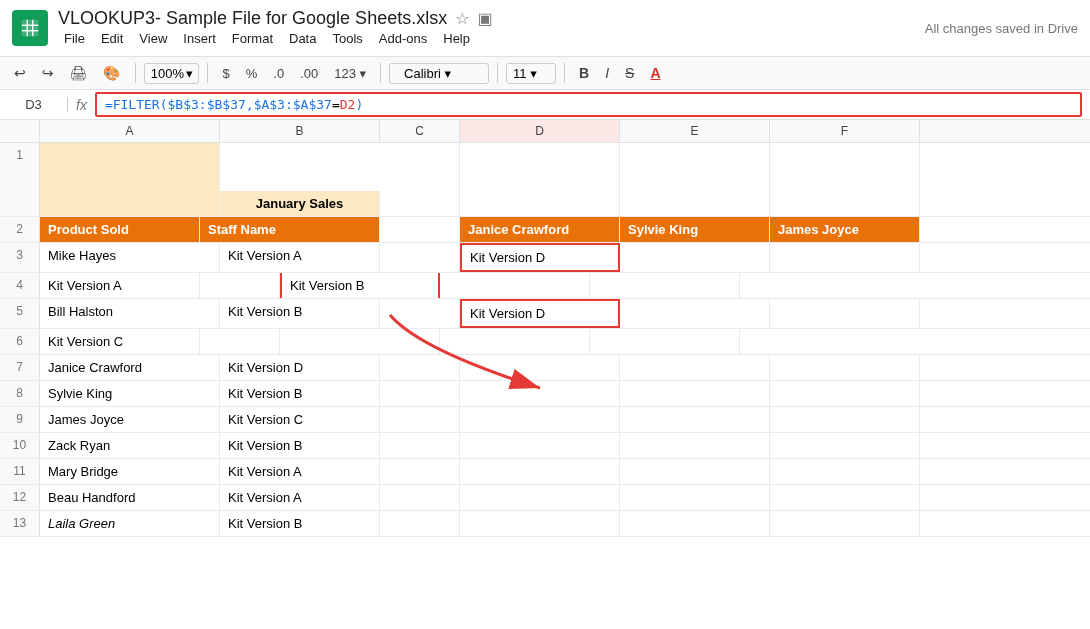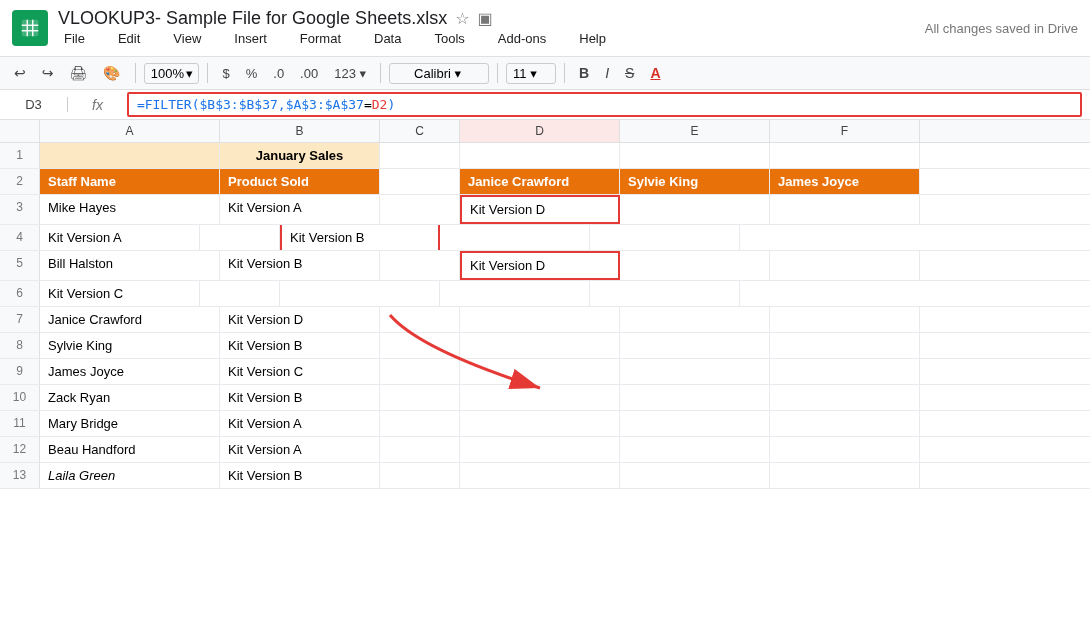--- a/index.html
+++ b/index.html
@@ -15,21 +15,21 @@
     }
     #app-icon {
       width: 36px; height: 36px;
       background: #0f9d58;
       border-radius: 4px;
       display: flex; align-items: center; justify-content: center;
       color: white; font-size: 18px; font-weight: bold;
     }
     #title-info { display: flex; flex-direction: column; }
     #file-title { font-size: 18px; font-weight: 400; color: #202124; text-align: right; }
-    #menu-bar { display: flex; gap: 21px; font-size: 13px; color: #202124; }
+    #menu-bar { display: flex; gap: 4px; font-size: 13px; color: #202124; }
     #menu-bar span { padding: 2px 6px; cursor: pointer; border-radius: 3px; }
     .save-status { margin-left: auto; color: #777; font-size: 13px; align-self: center; }
     .star-icon, .folder-icon { color: #777; font-size: 16px; cursor: pointer; }
 
     
     #toolbar {
       display: flex;
       align-items: center;
       padding: 4px 8px;
       border-bottom: 1px solid #e0e0e0;
@@ -46,39 +46,39 @@
       background: transparent;
     }
     .toolbar-separator { width: 1px; height: 20px; background: #ccc; margin: 0 4px; }
     .zoom-control {
       display: flex; align-items: center; gap: 2px;
       border: 1px solid #ccc; border-radius: 3px;
       padding: 2px 6px; font-size: 13px; cursor: pointer;
     }
     .font-selector {
       border: 1px solid #ccc; border-radius: 3px;
-      padding: 2px 24px; font-size: 13px; min-width: 100px; cursor: pointer;
+      padding: 2px 14px; font-size: 13px; min-width: 100px; cursor: pointer;
     }
     .font-size-selector {
       border: 1px solid #ccc; border-radius: 3px;
       padding: 2px 6px; font-size: 13px; width: 50px; cursor: pointer;
     }
     .bold-btn { font-weight: bold; }
     .italic-btn { font-style: italic; }
     .strike-btn { text-decoration: line-through; }
     .underline-A { text-decoration: underline; color: #d93025; font-weight: bold; }
     .currency-btn, .percent-btn, .decimal-btn, .format-btn { font-size: 13px; }
 
     
     #formula-bar {
       display: flex;
       align-items: center;
       padding: 2px 8px;
       border-bottom: 1px solid #e0e0e0;
-      gap: 20px;
+      gap: 4px;
       background: #fff;
     }
     #cell-ref {
       width: 60px;
       text-align: center;
       border: none;
       border-right: 1px solid #ccc;
       padding-right: 8px;
       font-size: 13px;
       color: #444;
@@ -270,31 +270,31 @@
       <div class="col-header highlighted" style="width:160px;">D</div>
       <div class="col-header" style="width:150px;">E</div>
       <div class="col-header" style="width:150px;">F</div>
     </div>
 
     <div id="grid-body">
 
       <div class="grid-row">
         <div class="row-num">1</div>
         <div class="cell cell-a january-sales" style="width:180px;"></div>
-        <div class="cell cell-b january-sales" style="width:160px;text-align:center;font-weight:bold;">January Sales</div>
+        <div class="cell cell-b january-sales" style="width:160px;text-align:center;font-weight:bold;margin-top:48px;">January Sales</div>
         <div class="cell cell-c" style="width:80px;"></div>
         <div class="cell cell-d" style="width:160px;"></div>
         <div class="cell cell-e" style="width:150px;"></div>
         <div class="cell cell-f" style="width:150px;"></div>
       </div>
 
       <div class="grid-row">
         <div class="row-num">2</div>
+        <div class="cell cell-b header-orange" style="width:160px;">Product Sold</div>
         <div class="cell cell-a header-orange" style="width:180px;">Staff Name</div>
-        <div class="cell cell-b header-orange" style="width:160px;">Product Sold</div>
         <div class="cell cell-c" style="width:80px;"></div>
         <div class="cell cell-d lookup-header" style="width:160px;">Janice Crawford</div>
         <div class="cell cell-e lookup-header" style="width:150px;">Sylvie King</div>
         <div class="cell cell-f lookup-header" style="width:150px;">James Joyce</div>
       </div>
 
       <div class="grid-row">
         <div class="row-num">3</div>
         <div class="cell cell-a" style="width:180px;">Mike Hayes</div>
         <div class="cell cell-b" style="width:160px;">Kit Version A</div>

